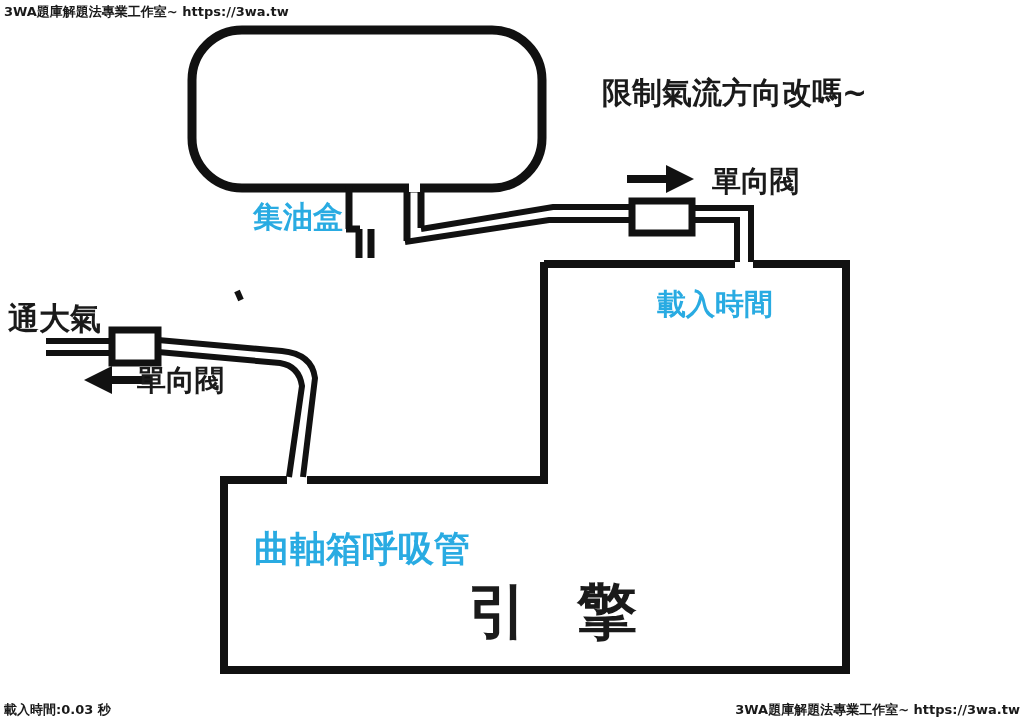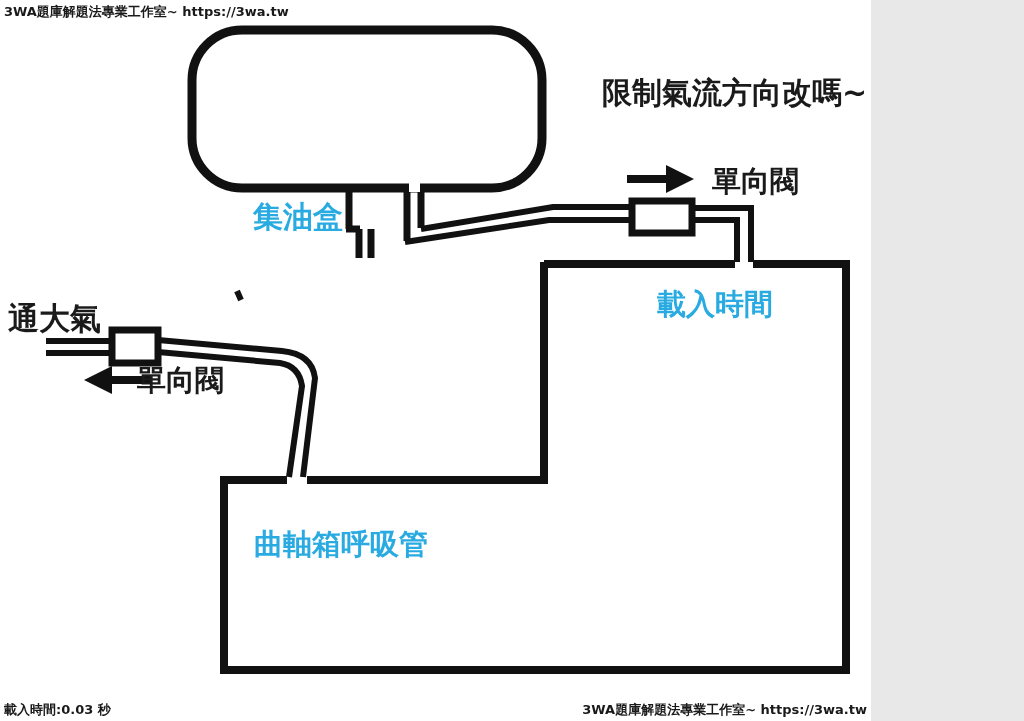--- a/index.html
+++ b/index.html
@@ -4,21 +4,21 @@
 <style>
   :root{
     --line:#111111;
     --accent:#29ABE2;
     --text:#1A1A1A;
     --bg:#FFFFFF;
   }
   html,body{margin:0;padding:0;background:#e8e8e8;}
   #canvas{
     position:relative;
-    width:871px;height:721px;
+    width:1024px;height:721px;
     background:var(--bg);
     overflow:hidden;
     font-family:"DejaVu Sans",sans-serif;
   }
   #lineart{position:absolute;left:0;top:0;}
   .stroke{stroke:var(--line);fill:none;stroke-linecap:butt;stroke-linejoin:miter;}
   .s9{stroke-width:9;}
   .s8{stroke-width:8;}
   .s7{stroke-width:7;}
   .s6{stroke-width:6;}
@@ -107,16 +107,17 @@
   <div class="lbl" style="left:602px;top:76px;font-size:30px;">限制氣流方向改嗎~</div>
 
   <div class="lbl" style="left:712px;top:166px;font-size:29px;">單向閥</div>
 
   <div class="lbl accent" style="left:657px;top:289px;font-size:29px;">載入時間</div>
 
   <div class="lbl" style="left:8px;top:301px;font-size:31px;">通大氣</div>
 
   <div class="lbl" style="left:137px;top:365px;font-size:29px;">單向閥</div>
 
-  <div class="lbl accent" style="left:254px;top:529px;font-size:29px;">曲軸箱呼吸管</div>
+  <div class="lbl accent" style="left:254px;top:529px;font-size:36px;">曲軸箱呼吸管</div>
 
+  <div class="lbl" style="left:468px;top:578px;font-size:60px;letter-spacing:14px;">引 擎</div>
 
 </div>
 
 </body></html>

